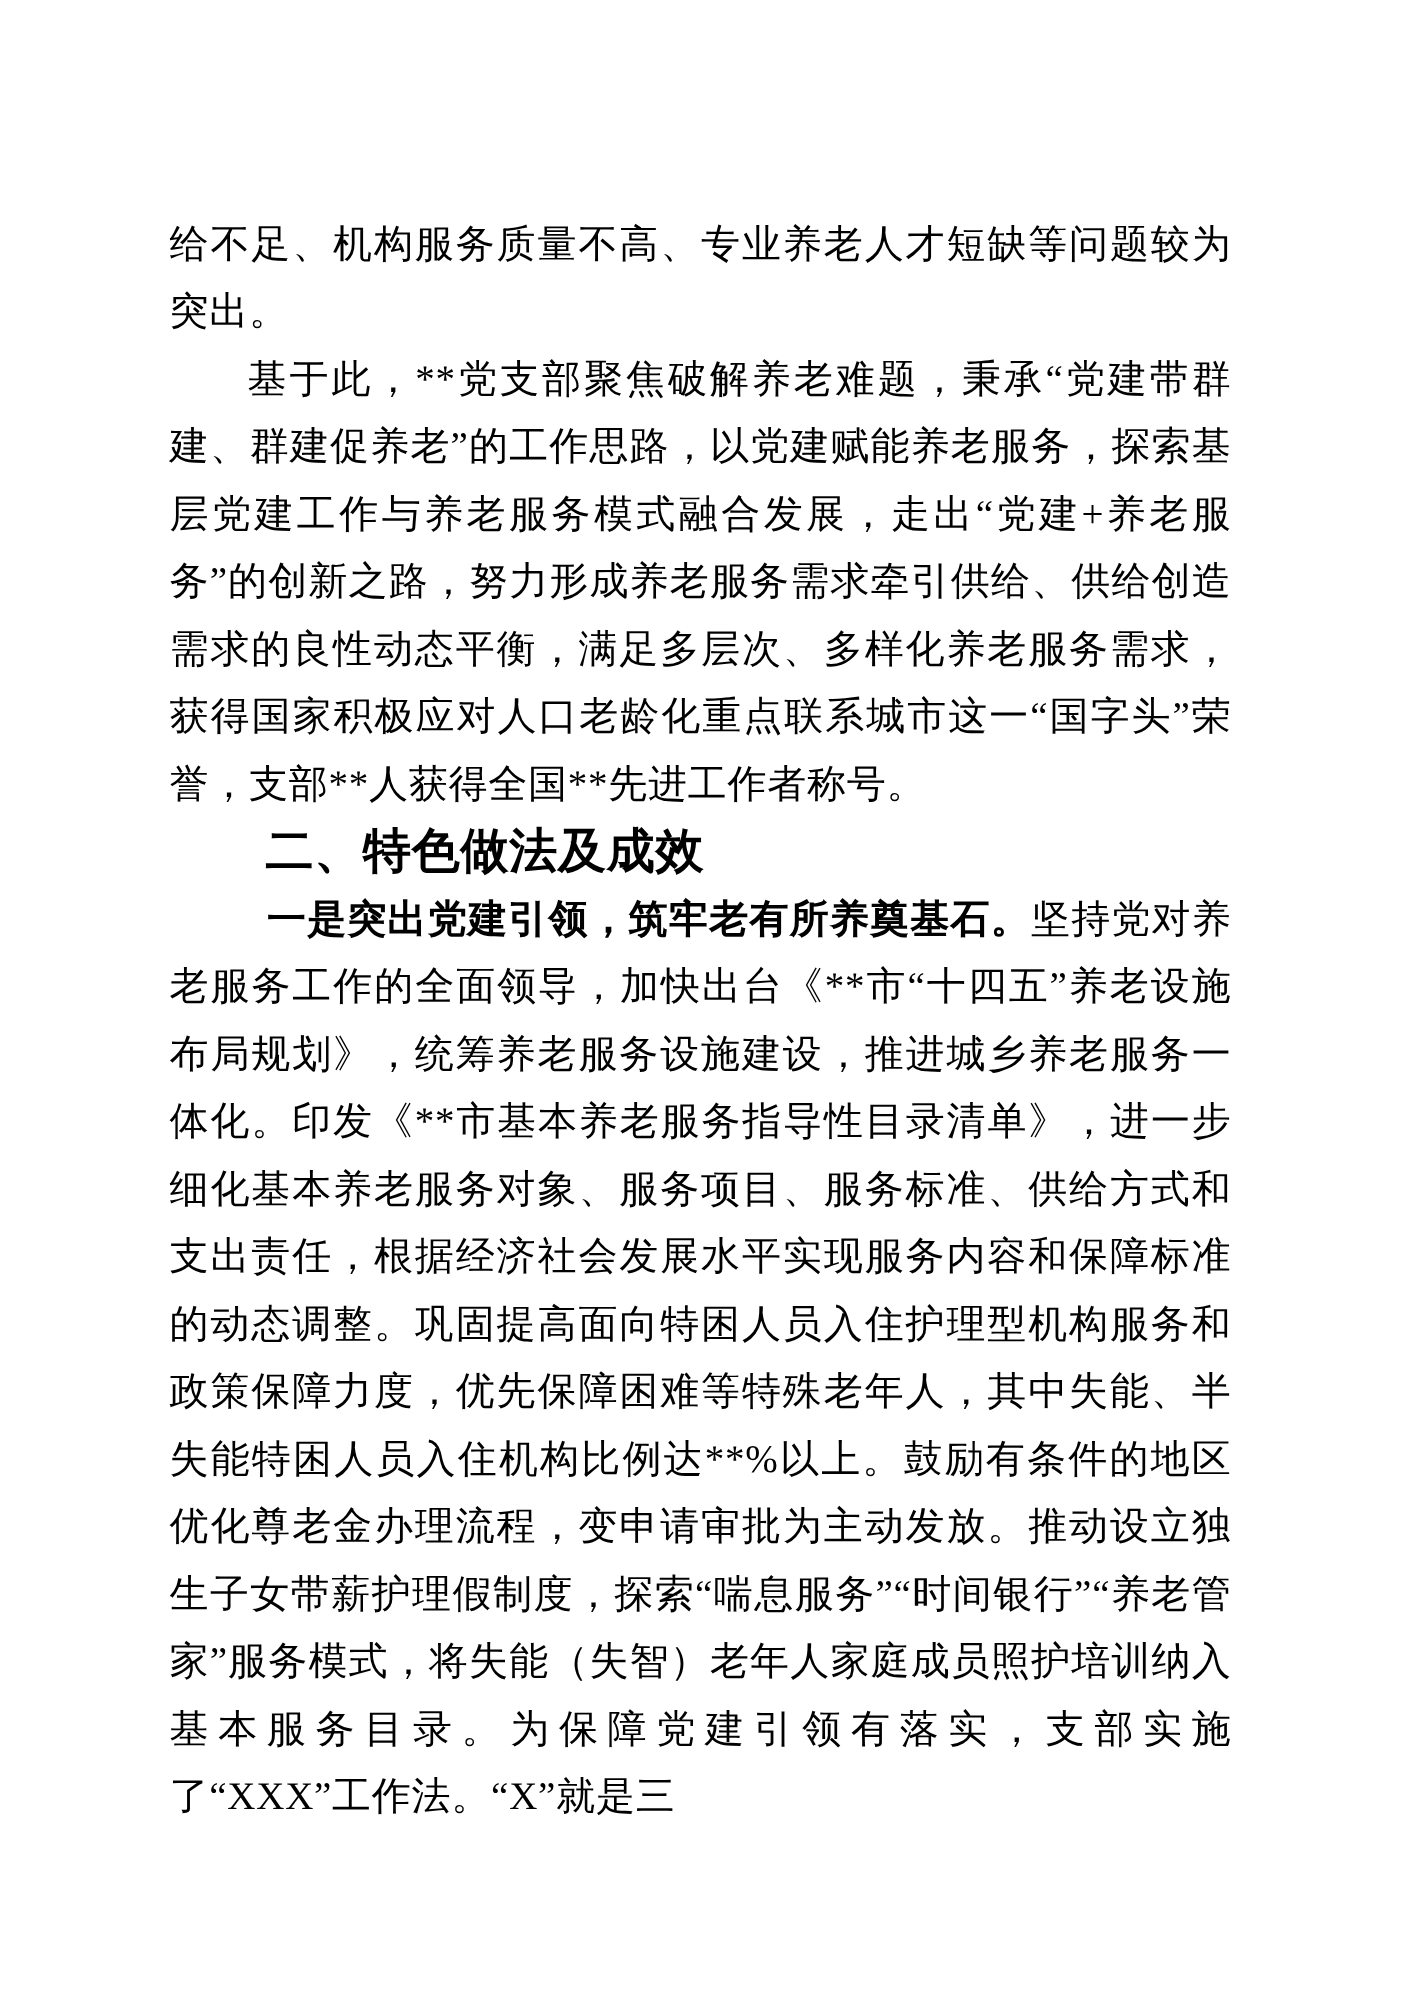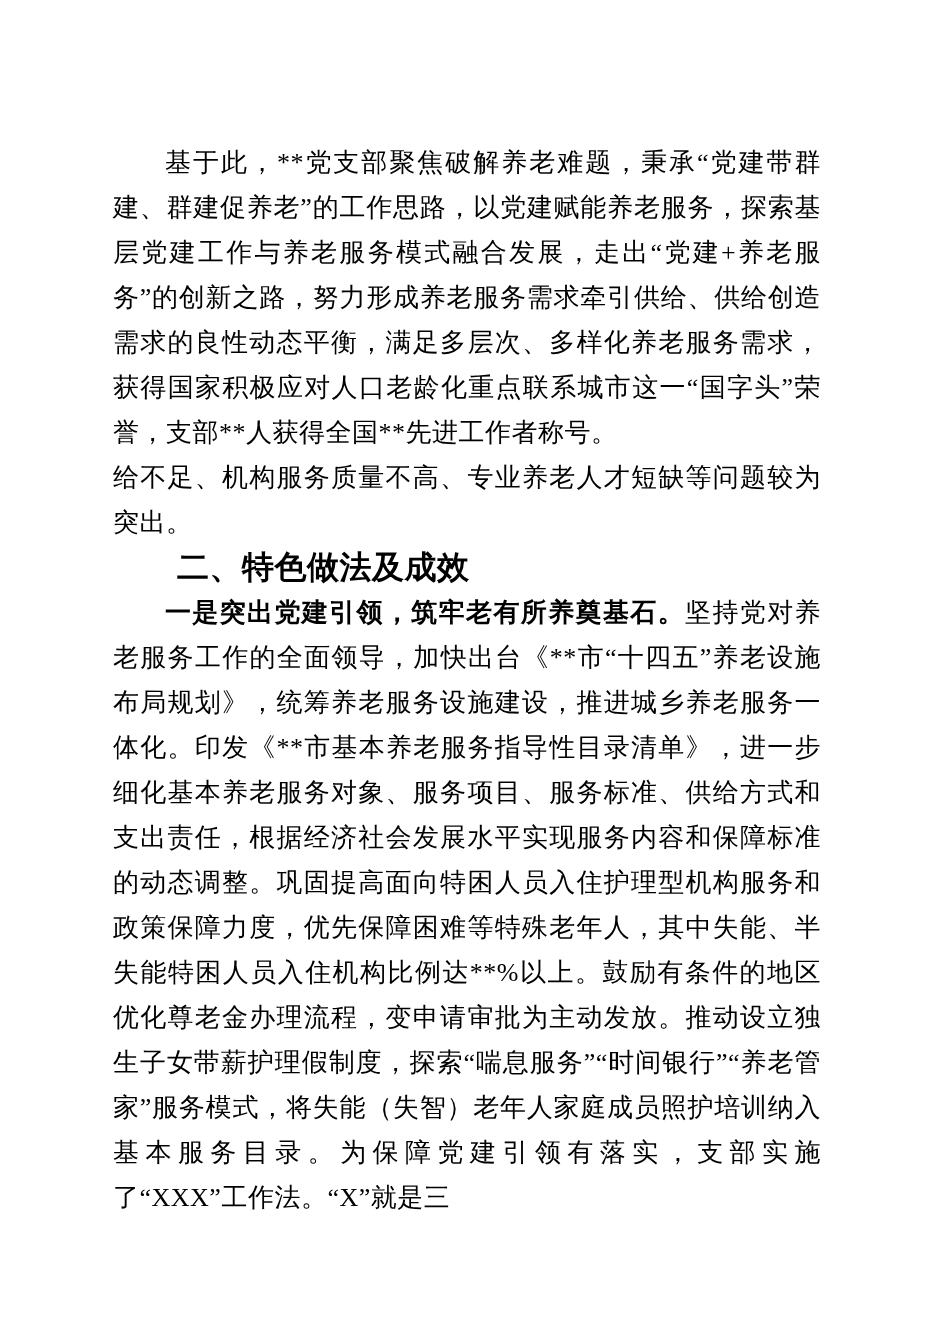--- a/index.html
+++ b/index.html
@@ -33,30 +33,30 @@
   }
   .para { text-indent: 2em; }
   .para.no-indent { text-indent: 0; }
   .heading {
     font-family: "Liberation Sans", "DejaVu Sans", sans-serif;
     font-weight: 700;
     font-size: 32px;
     line-height: 45px;
     text-indent: 2em;
   }
-  .lead-bold { font-weight: 700; }
+  .lead-bold { font-weight: 700; margin-left: 13px; }
 </style>
 </head>
 <body>
 
 <div class="page">
   <div class="text-body">
 
+    <p class="para no-indent"><span>给不足、机构服务质量不高、专业养老人才短缺等问题较为突出。</span></p>
+
     <p class="para"><span>基于此，**党支部聚焦破解养老难题，秉承“党建带群建、群建促养老”的工作思路，以党建赋能养老服务，探索基层党建工作与养老服务模式融合发展，走出“党建+养老服务”的创新之路，努力形成养老服务需求牵引供给、供给创造需求的良性动态平衡，满足多层次、多样化养老服务需求，获得国家积极应对人口老龄化重点联系城市这一“国字头”荣誉，支部**人获得全国**先进工作者称号。</span></p>
-
-    <p class="para no-indent"><span>给不足、机构服务质量不高、专业养老人才短缺等问题较为突出。</span></p>
 
     <h2 class="heading"><span>二、特色做法及成效</span></h2>
 
     <p class="para"><span class="lead-bold">一是突出党建引领，筑牢老有所养奠基石。</span><span>坚持党对养老服务工作的全面领导，加快出台《**市“十四五”养老设施布局规划》，统筹养老服务设施建设，推进城乡养老服务一体化。印发《**市基本养老服务指导性目录清单》，进一步细化基本养老服务对象、服务项目、服务标准、供给方式和支出责任，根据经济社会发展水平实现服务内容和保障标准的动态调整。巩固提高面向特困人员入住护理型机构服务和政策保障力度，优先保障困难等特殊老年人，其中失能、半失能特困人员入住机构比例达**%以上。鼓励有条件的地区优化尊老金办理流程，变申请审批为主动发放。推动设立独生子女带薪护理假制度，探索“喘息服务”“时间银行”“养老管家”服务模式，将失能（失智）老年人家庭成员照护培训纳入基本服务目录。为保障党建引领有落实，支部实施了“XXX”工作法。“X”就是三</span></p>
 
   </div>
 </div>
 
 </body></html>

